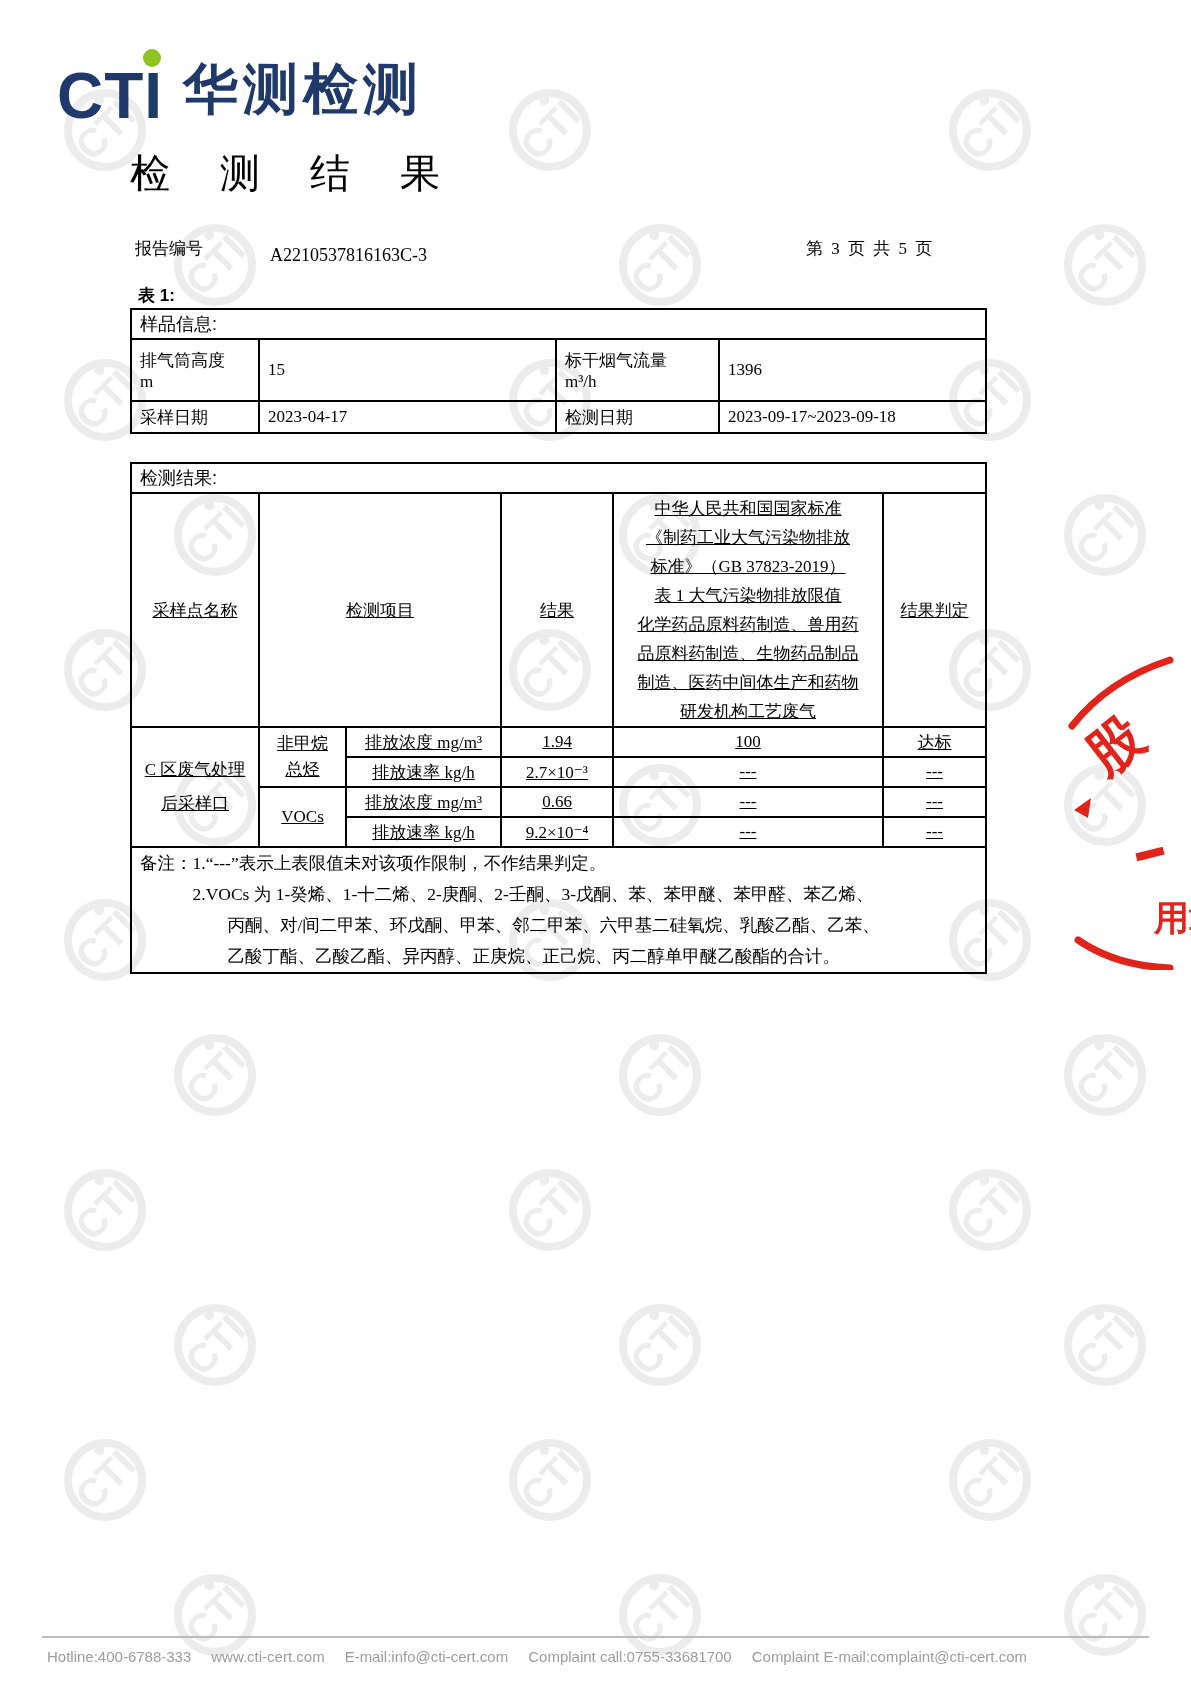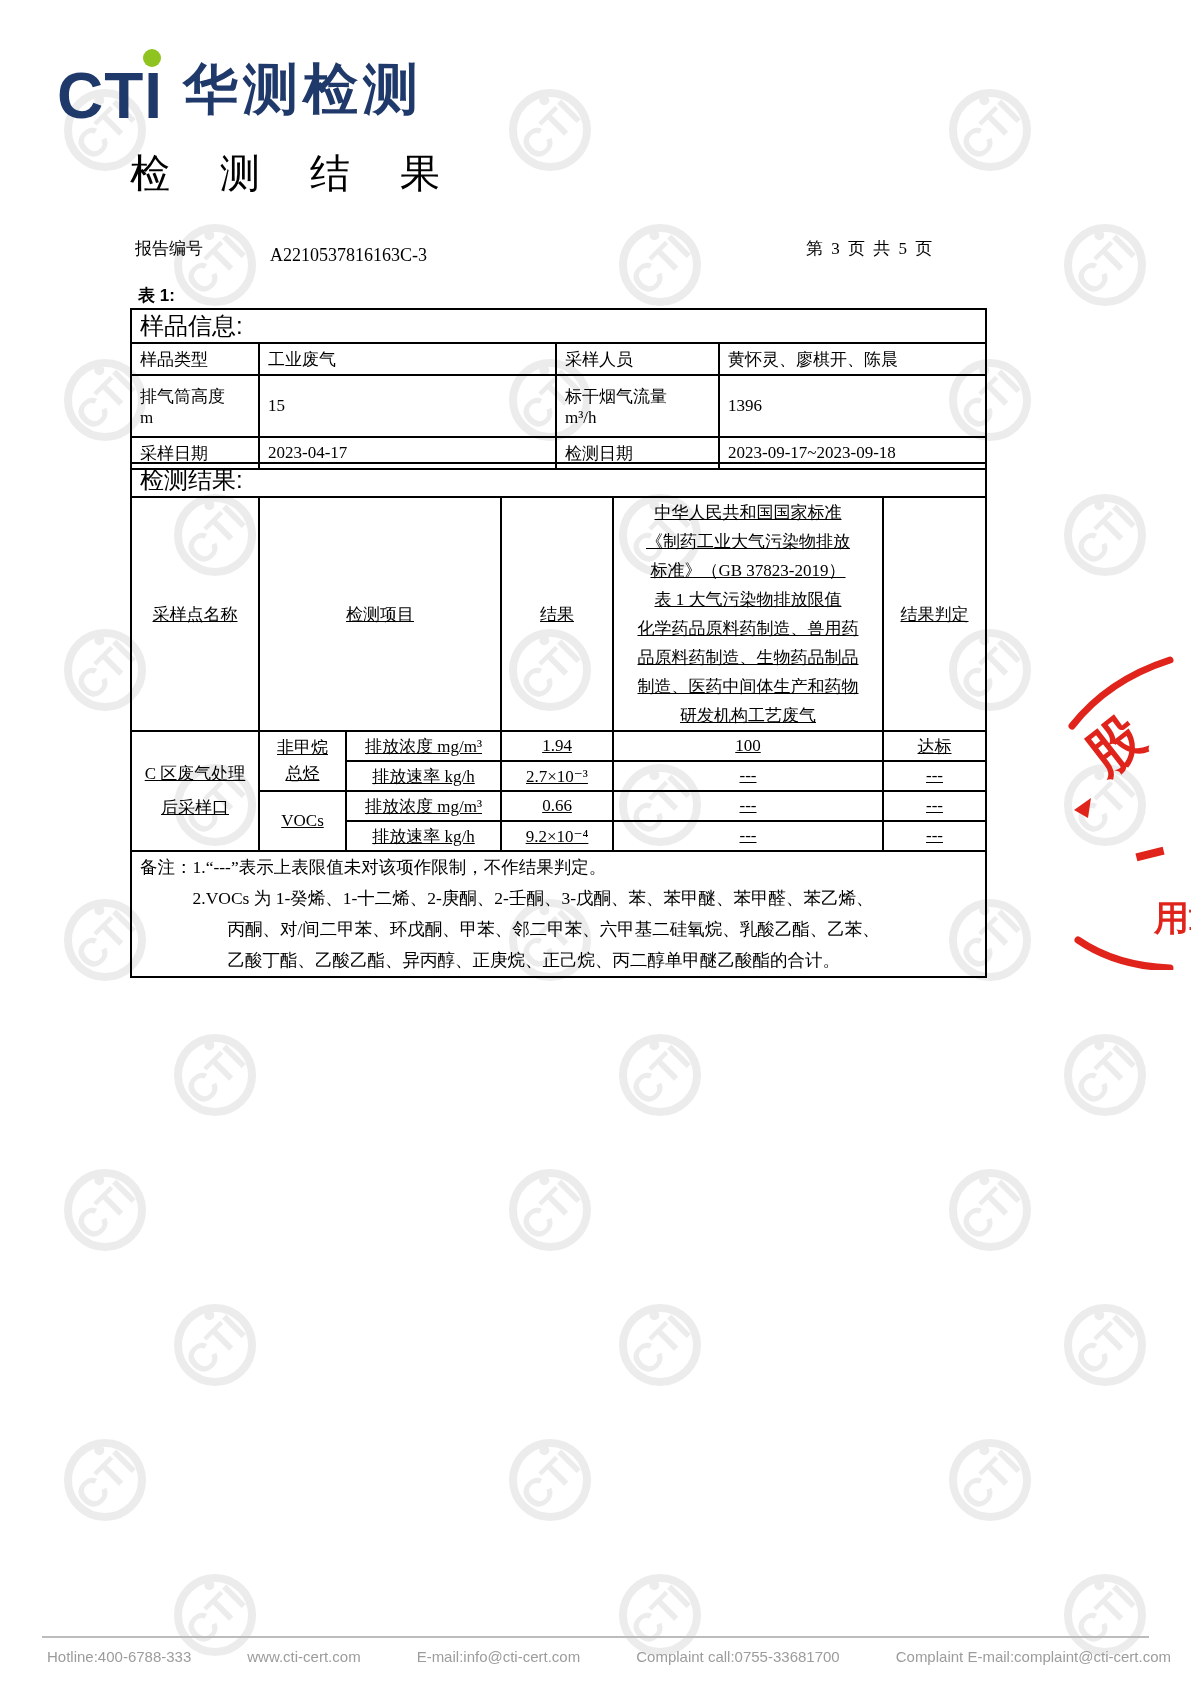--- a/index.html
+++ b/index.html
@@ -36,41 +36,41 @@
   
   table.tbl {
     position:absolute; z-index:1; left:130px; width:855px;
     border-collapse:collapse; table-layout:fixed; font-size:17px;
   }
   #tbl-sample { top:308px; }
   #tbl-results { top:462px; }
   .tbl td, .tbl th { border:2px solid #000; padding:0 8px; font-weight:normal; vertical-align:middle; }
   .sec-title {
     text-align:left; font-weight:bold; font-family:"Liberation Sans",sans-serif;
-    font-size:24px; height:28px; padding-left:10px;
+    font-size:18px; height:28px; padding-left:10px;
   }
   .h32 { height:32px; } .h62 { height:62px; } .h26 { height:26px; }
   .h232 { height:232px; } .h30 { height:30px; }
   .c { text-align:center; padding:0 2px;text-decoration:underline; }
   .l { text-align:left; }
   .pre { white-space:pre-line; }
   .std-cell { line-height:29px; font-size:17px; }
   .point-cell { line-height:34px; }
   .group-cell { line-height:26px;border-radius:21px; }
   .notes-cell {
     white-space:pre-wrap; line-height:31px; font-size:17.5px;
     padding:8px 10px 10px 12px; vertical-align:top;
   }
   
   .stamp { position:absolute; z-index:3; left:1058px; top:648px; pointer-events:none; }
   
   .footer-line { position:absolute; z-index:2; left:42px; top:1636px; width:1107px; border-top:2px solid #bcbcbc; }
   .footer {
     position:absolute; z-index:2; left:47px; top:1648px; width:1110px;
-    display:flex; gap:56px; white-space:nowrap;
+    display:flex; gap:20px; white-space:nowrap;
     font-family:"Liberation Sans",sans-serif; font-size:15px; color:#9c9c9c;
   }
 </style>
 </head>
 <body>
 
 <div class="page">
 
   <div id="wm-layer">
       <svg width="94" height="94" class="wm" style="left: 58px; top: 83px;">
@@ -348,26 +348,20 @@
   <table class="tbl" id="tbl-sample">
     <colgroup>
         <col style="width:128px">
         <col style="width:297px">
         <col style="width:163px">
         <col style="width:267px">
       </colgroup>
     <tbody>
         <tr>
       <th class="sec-title" colspan="4">样品信息:</th>
-    </tr>
-    <tr class="h32">
-      <td class="l">样品类型</td>
-      <td class="l">工业废气</td>
-      <td class="l">采样人员</td>
-      <td class="l">黄怀灵、廖棋开、陈晨</td>
     </tr>
     <tr class="h62">
       <td class="l pre">排气筒高度
 m</td>
       <td class="l">15</td>
       <td class="l pre">标干烟气流量
 m³/h</td>
       <td class="l">1396</td>
     </tr>
     <tr class="h32">

